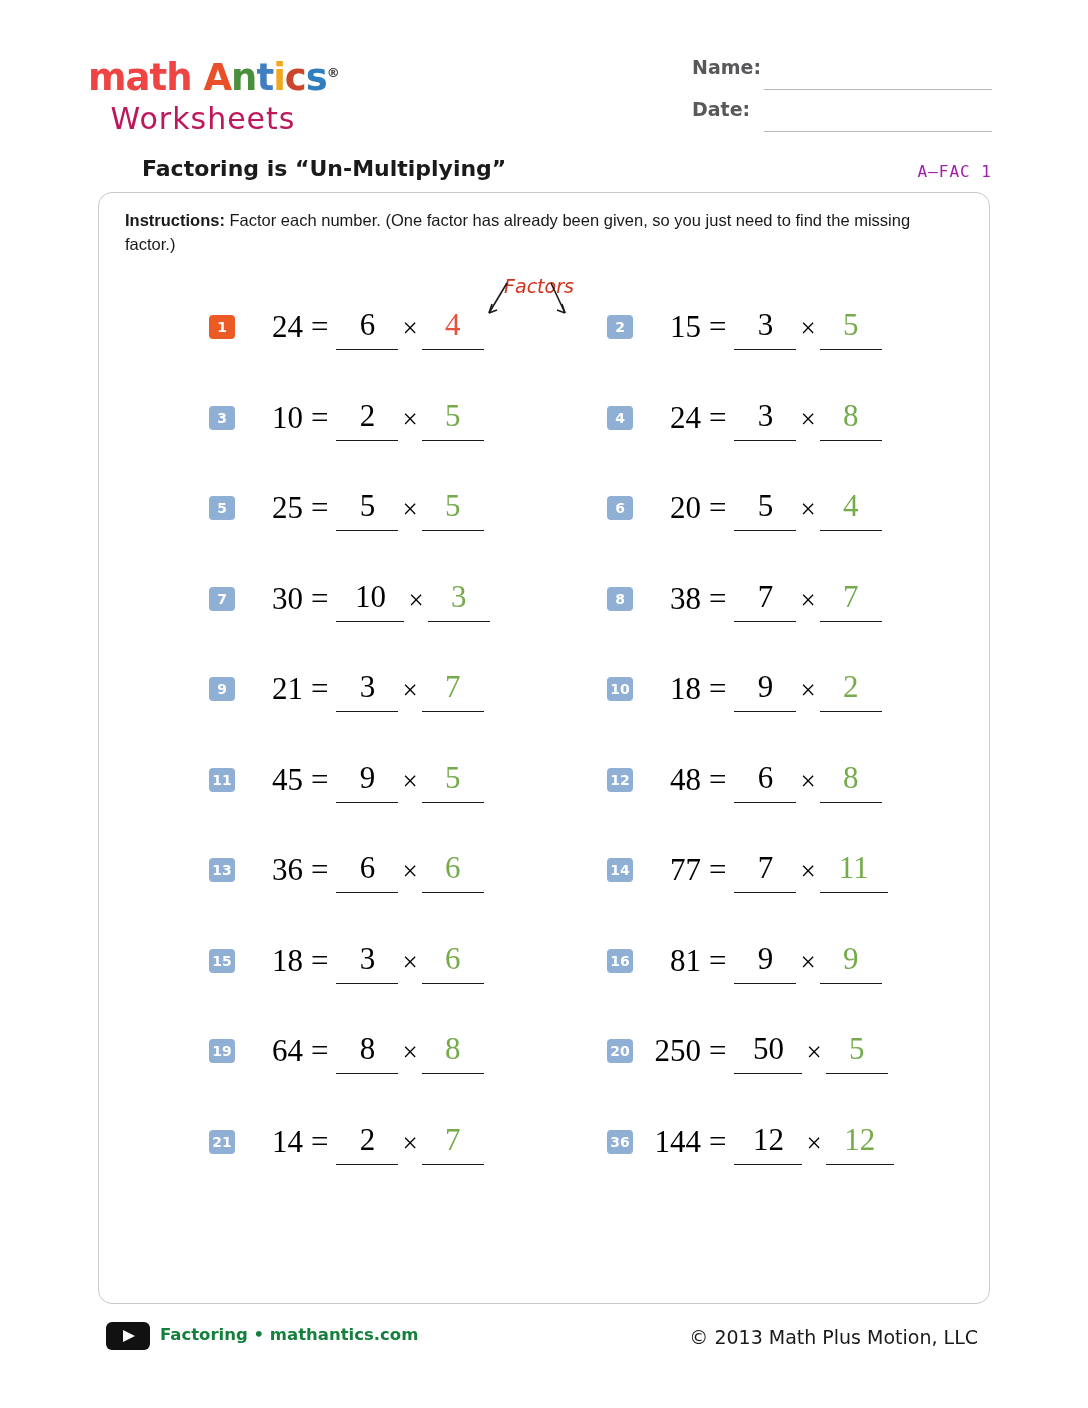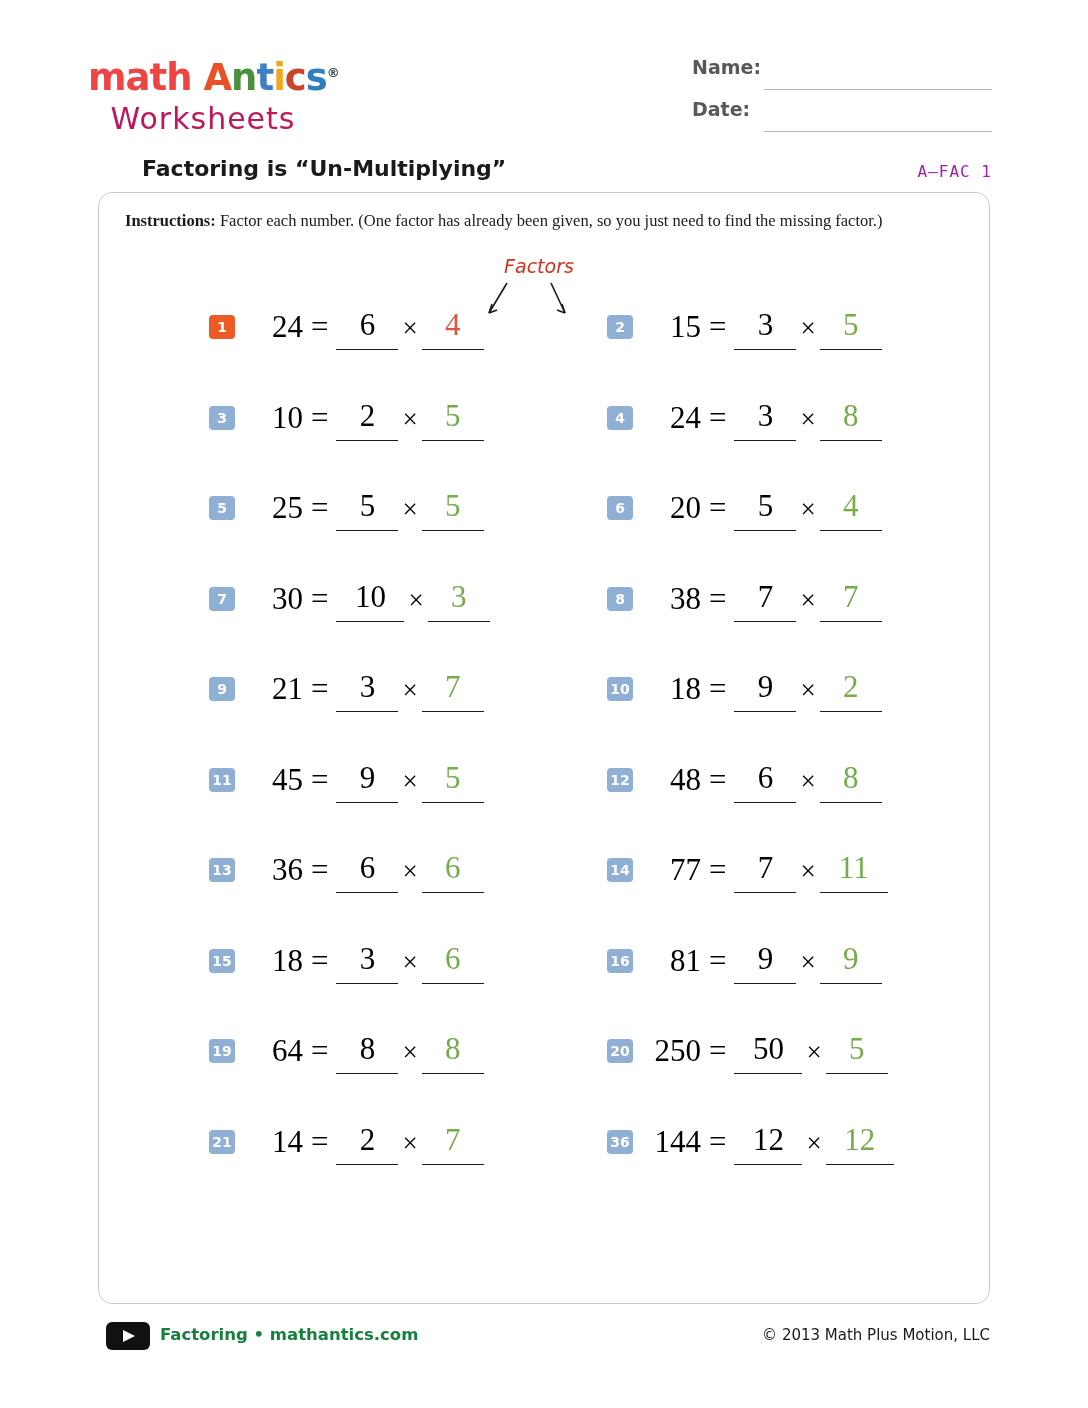--- a/index.html
+++ b/index.html
@@ -122,21 +122,21 @@
     border-radius: 14px;
     box-sizing: border-box;
     background: #fff;
   }
 
   .instructions {
     position: absolute;
     top: 16px;
     left: 26px;
     right: 26px;
-    font-family: Liberation Serif, serif;
+    font-family: Liberation Sans, sans-serif;
     font-size: 16.5px;
     line-height: 1.45;
     color: #1a1a1a;
   }
   .instructions b {
     font-weight: bold;
   }
 
   
   .factors-note {
@@ -145,20 +145,21 @@
     top: 62px;
     width: 160px;
     height: 60px;
   }
   .factors-word {
     font-family: "DejaVu Sans", sans-serif;
     font-size: 19px;
     color: #d1331f;
     text-align: center;
     font-style: italic;
+    margin-top: 20px;
   }
   .factors-note svg {
     position: absolute;
     left: 0;
     top: 24px;
   }
 
   
   .problems {
     position: absolute;
@@ -271,24 +272,24 @@
     position: absolute;
     left: 62px;
     top: 5px;
     font-family: "DejaVu Sans", sans-serif;
     font-weight: bold;
     font-size: 16.5px;
     color: #15803d;
   }
   .footer-right {
     position: absolute;
-    right: 0;
+    right: 12px;
     top: 6px;
     font-family: "DejaVu Sans", sans-serif;
-    font-size: 15px;
+    font-size: 19px;
     color: #1a1a1a;
   }
 </style>
 </head>
 <body>
 
 <div class="header">
 
   <div class="logo">
     <div class="logo-line1">

